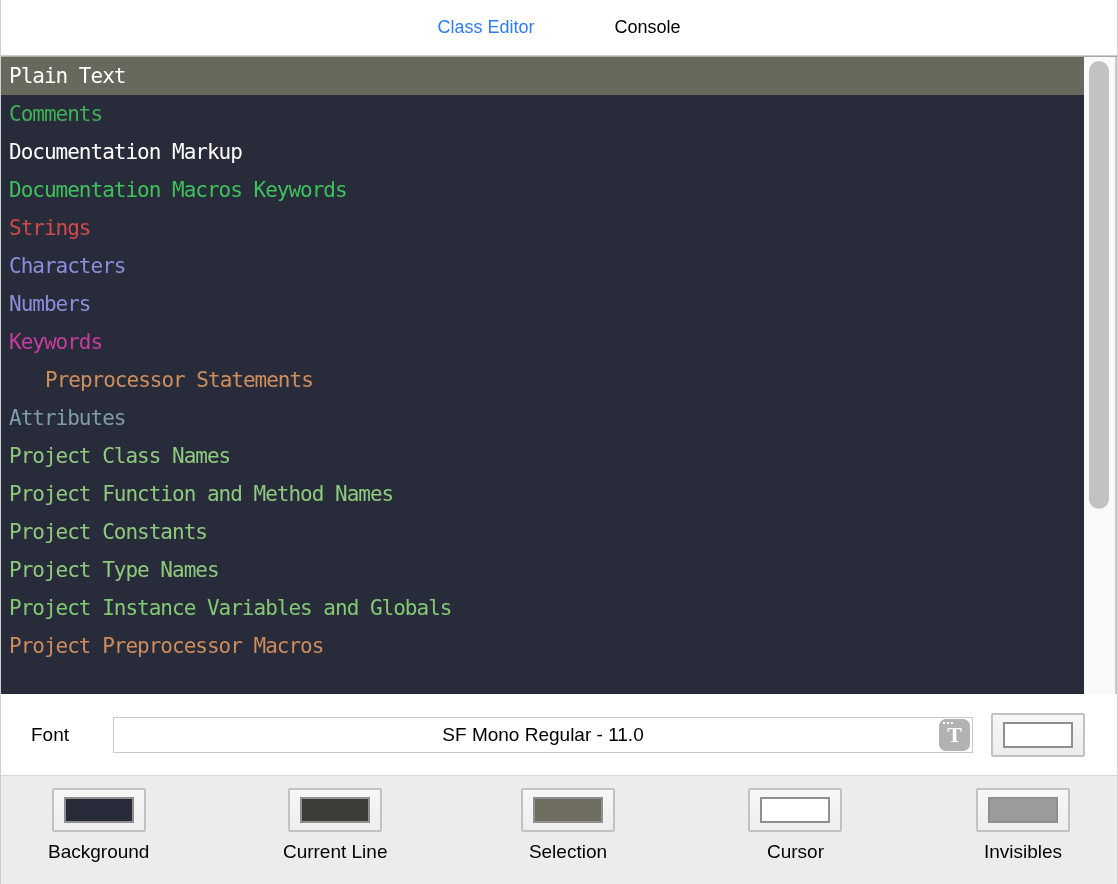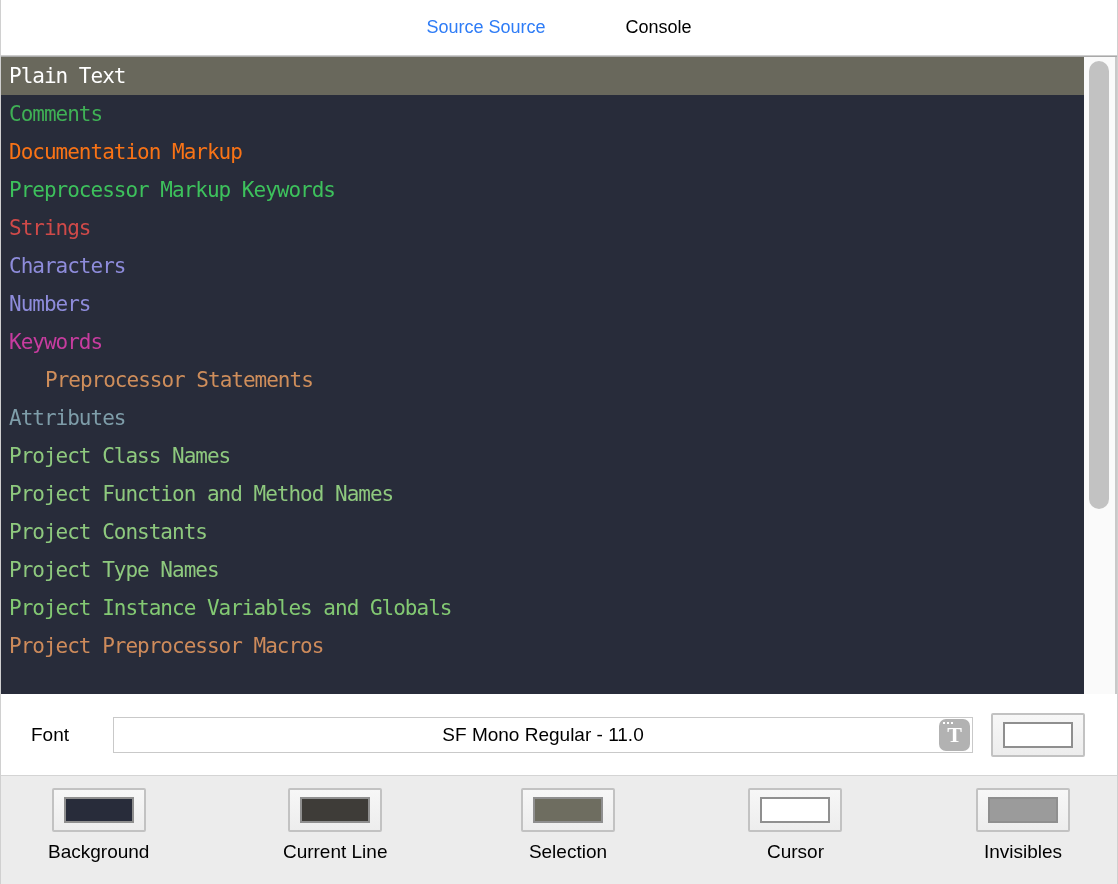--- a/index.html
+++ b/index.html
@@ -157,31 +157,31 @@
     color: #000000;
     white-space: nowrap;
   }
 </style>
 </head>
 <body>
 
 <div class="window">
 
   <div class="tab-bar">
-      <div class="tab active" style="color: rgb(46, 124, 246);">Source Source</div>
+      <div class="tab active" style="color: rgb(46, 124, 246);">Class Editor</div>
       <div class="tab">Console</div>
     </div>
   <div class="header-divider"></div>
 
   <div class="editor-list">
     <div class="rows" style="background: rgb(40, 44, 58);">
         <div class="row" style="color: rgb(255, 255, 255); background: rgb(105, 104, 92);">Plain Text</div>
         <div class="row" style="color: rgb(63, 176, 85);">Comments</div>
-        <div class="row" style="color: #f97316;">Documentation Markup</div>
-        <div class="row" style="color: rgb(61, 193, 92);">Preprocessor Markup Keywords</div>
+        <div class="row" style="color: #ffffff;">Documentation Markup</div>
+        <div class="row" style="color: rgb(61, 193, 92);">Documentation Macros Keywords</div>
         <div class="row" style="color: rgb(208, 74, 73);">Strings</div>
         <div class="row" style="color: rgb(142, 140, 219);">Characters</div>
         <div class="row" style="color: rgb(142, 140, 219);">Numbers</div>
         <div class="row" style="color: rgb(199, 60, 159);">Keywords</div>
         <div class="row" style="color: rgb(207, 142, 91); padding-left: 44px;">Preprocessor Statements</div>
         <div class="row" style="color: rgb(126, 157, 169);">Attributes</div>
         <div class="row" style="color: rgb(142, 201, 126);">Project Class Names</div>
         <div class="row" style="color: rgb(142, 201, 126);">Project Function and Method Names</div>
         <div class="row" style="color: rgb(142, 201, 126);">Project Constants</div>
         <div class="row" style="color: rgb(142, 201, 126);">Project Type Names</div>

